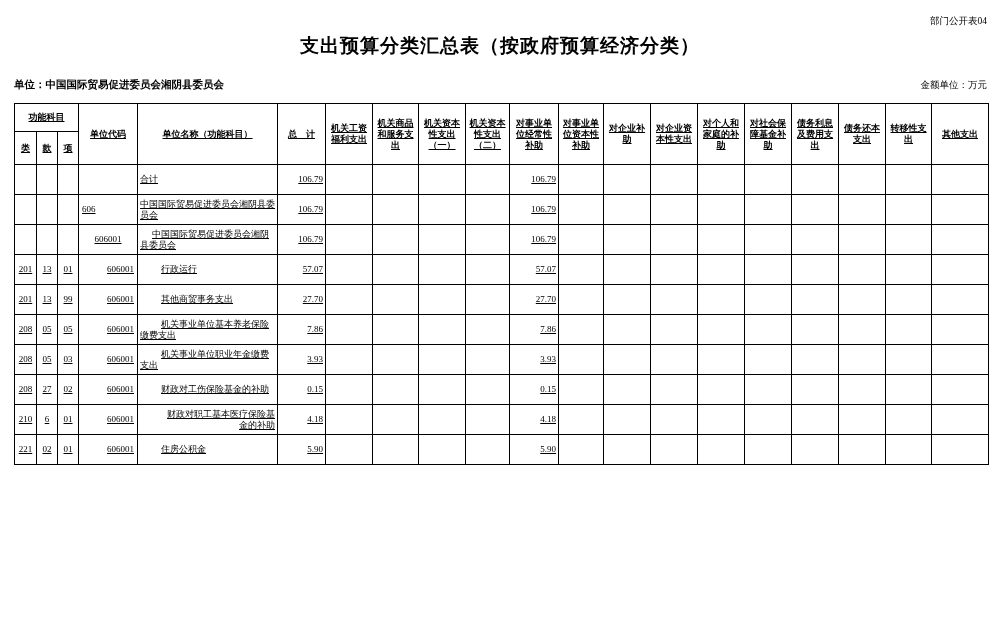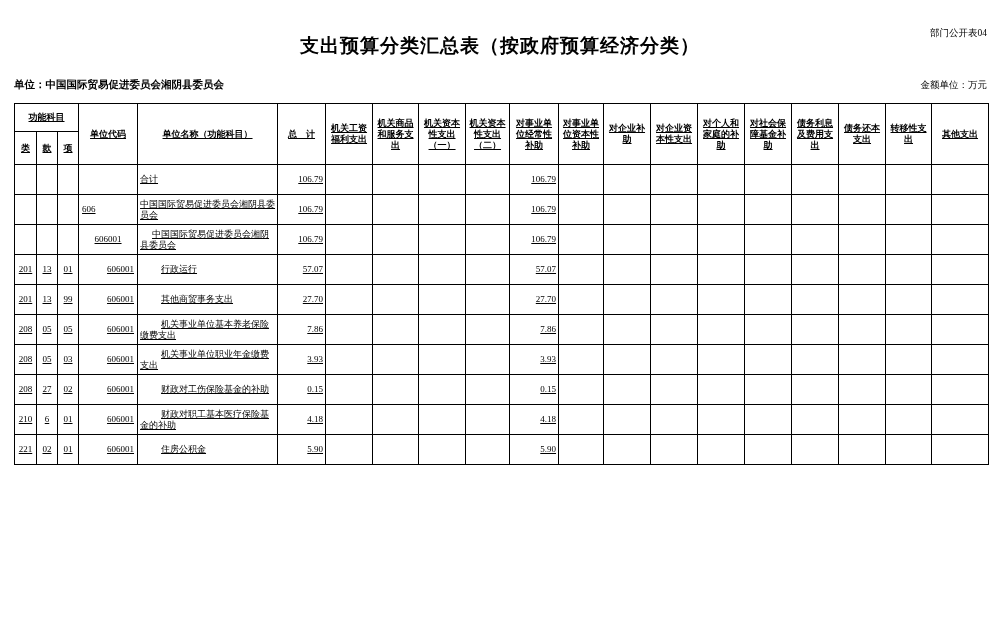--- a/index.html
+++ b/index.html
@@ -3,21 +3,21 @@
 <meta charset="utf-8">
 <style>
   html, body { margin: 0; padding: 0; background: #fff; }
   body {
     width: 1000px; height: 635px;
     position: relative; overflow: hidden;
     color: #000;
     font-family: "Liberation Serif", "DejaVu Serif", serif;
   }
   .corner-label {
-    position: absolute; top: 27px; right: 13px;
+    position: absolute; top: 15px; right: 13px;
     font-size: 9.5px;
   }
   .page-title {
     margin: 34px 0 0 0;
     text-align: center;
     font-size: 19px; font-weight: bold;
     letter-spacing: 1px;
     line-height: 24px;
   }
   .meta-row {
@@ -292,21 +292,21 @@
           <td class="cell-num"></td>
           <td class="cell-num"></td>
           <td class="cell-num"></td>
           <td class="cell-num"></td>
         </tr>
         <tr>
           <td class="cell-c">210</td>
           <td class="cell-c">6</td>
           <td class="cell-c">01</td>
           <td class="cell-code" style="text-align: right;">606001</td>
-          <td class="cell-name" style="text-indent: 21px;">财政对职工基本医疗保险基金的补助</td>
+          <td class="cell-name" style="text-indent: 21px; text-align: right;">财政对职工基本医疗保险基金的补助</td>
           <td class="cell-num">4.18</td>
           <td class="cell-num"></td>
           <td class="cell-num"></td>
           <td class="cell-num"></td>
           <td class="cell-num"></td>
           <td class="cell-num">4.18</td>
           <td class="cell-num"></td>
           <td class="cell-num"></td>
           <td class="cell-num"></td>
           <td class="cell-num"></td>

